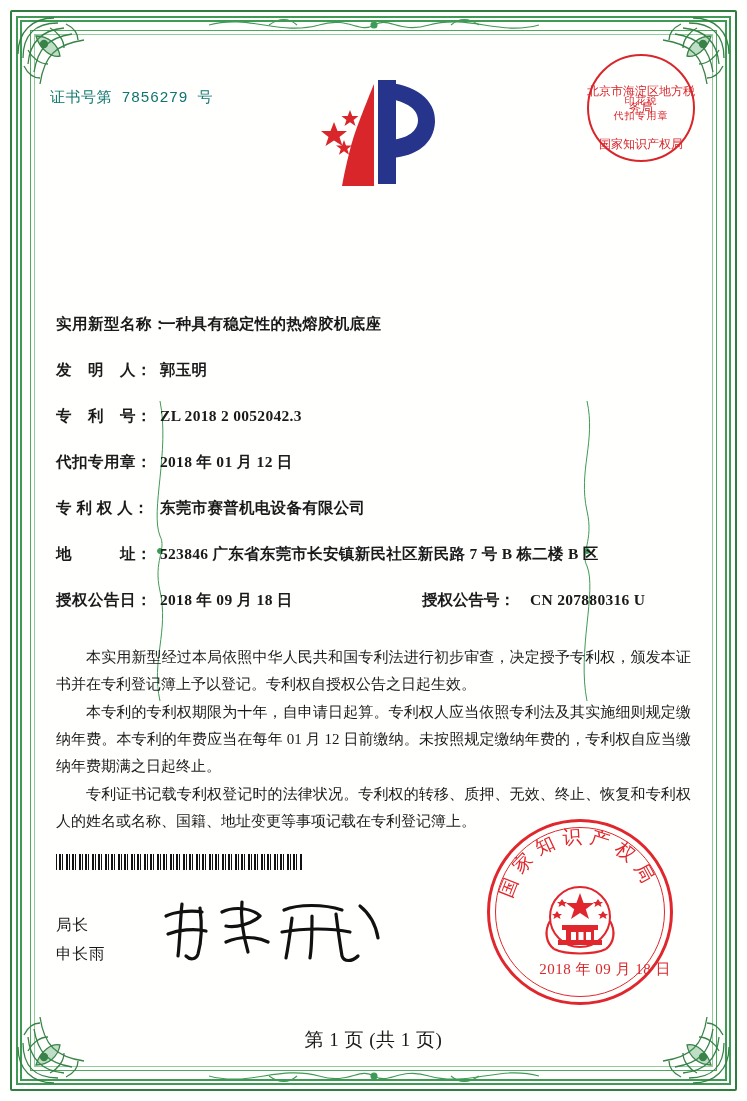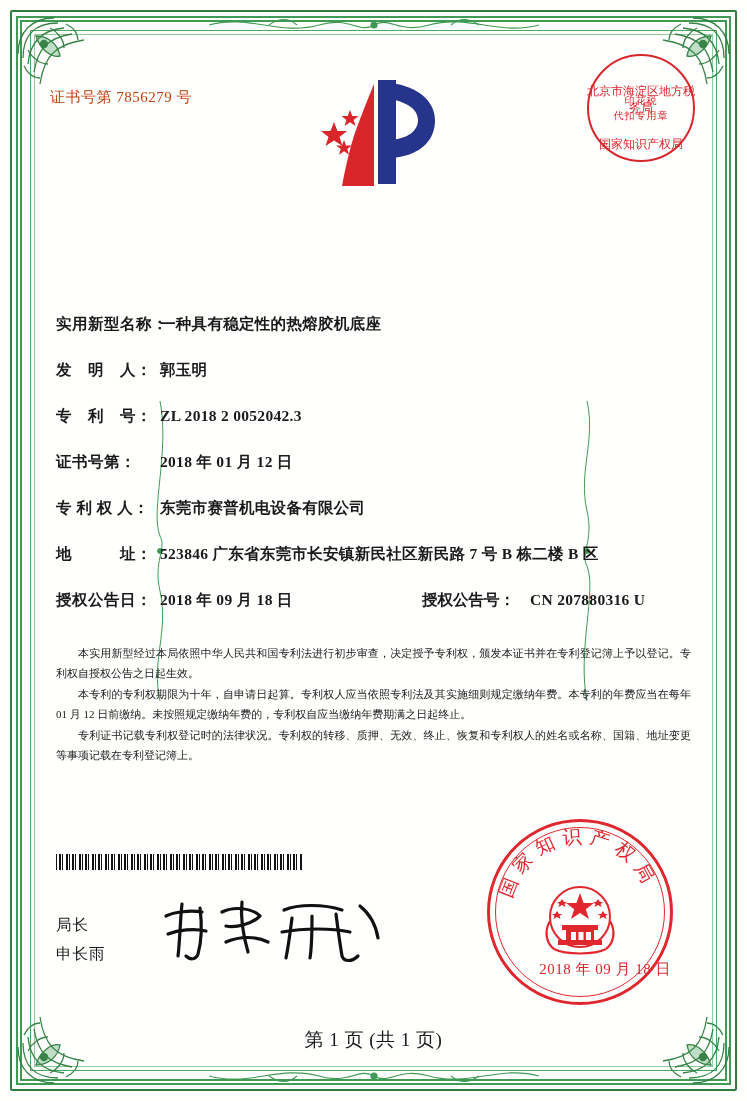--- a/index.html
+++ b/index.html
@@ -83,21 +83,22 @@
     position: absolute;
     left: 46px; top: 44px; right: 46px; bottom: 44px;
   }
 
   .cert-no {
     position: absolute;
     left: 4px;
     top: 44px;
     font-size: 15px;
     letter-spacing: 0.5px;
-    color: #c2410c;
+    color: #0f766e;
+    font-family: Liberation Mono, monospace;
   }
 
   
   .logo {
     position: absolute;
     left: 50%;
     transform: translateX(-50%);
     top: 30px;
     width: 140px;
     height: 120px;
@@ -183,21 +184,21 @@
     flex: 0 0 auto;
     width: 108px;
     white-space: nowrap;
   }
 
   
   .paras {
     position: absolute;
     left: 10px; right: 10px;
     top: 600px;
-    font-size: 11px;
+    font-size: 15px;
     line-height: 1.78;
     text-align: justify;
     font-family: Liberation Serif, serif;
   }
   .paras p {
     margin: 0 0 2px 0;
     text-indent: 2em;
   }
 
   
@@ -424,21 +425,21 @@
       </div>
       <div class="field-row">
         <div class="field-label">发　明　人：</div>
         <div class="field-value">郭玉明</div>
       </div>
       <div class="field-row">
         <div class="field-label">专　利　号：</div>
         <div class="field-value">ZL 2018 2 0052042.3</div>
       </div>
       <div class="field-row">
-        <div class="field-label">证书号第：</div>
+        <div class="field-label">代扣专用章：</div>
         <div class="field-value">2018 年 01 月 12 日</div>
       </div>
       <div class="field-row">
         <div class="field-label">专 利 权 人：</div>
         <div class="field-value">东莞市赛普机电设备有限公司</div>
       </div>
       <div class="field-row">
         <div class="field-label">地　　　址：</div>
         <div class="field-value">523846 广东省东莞市长安镇新民社区新民路 7 号 B 栋二楼 B 区</div>
       </div>

